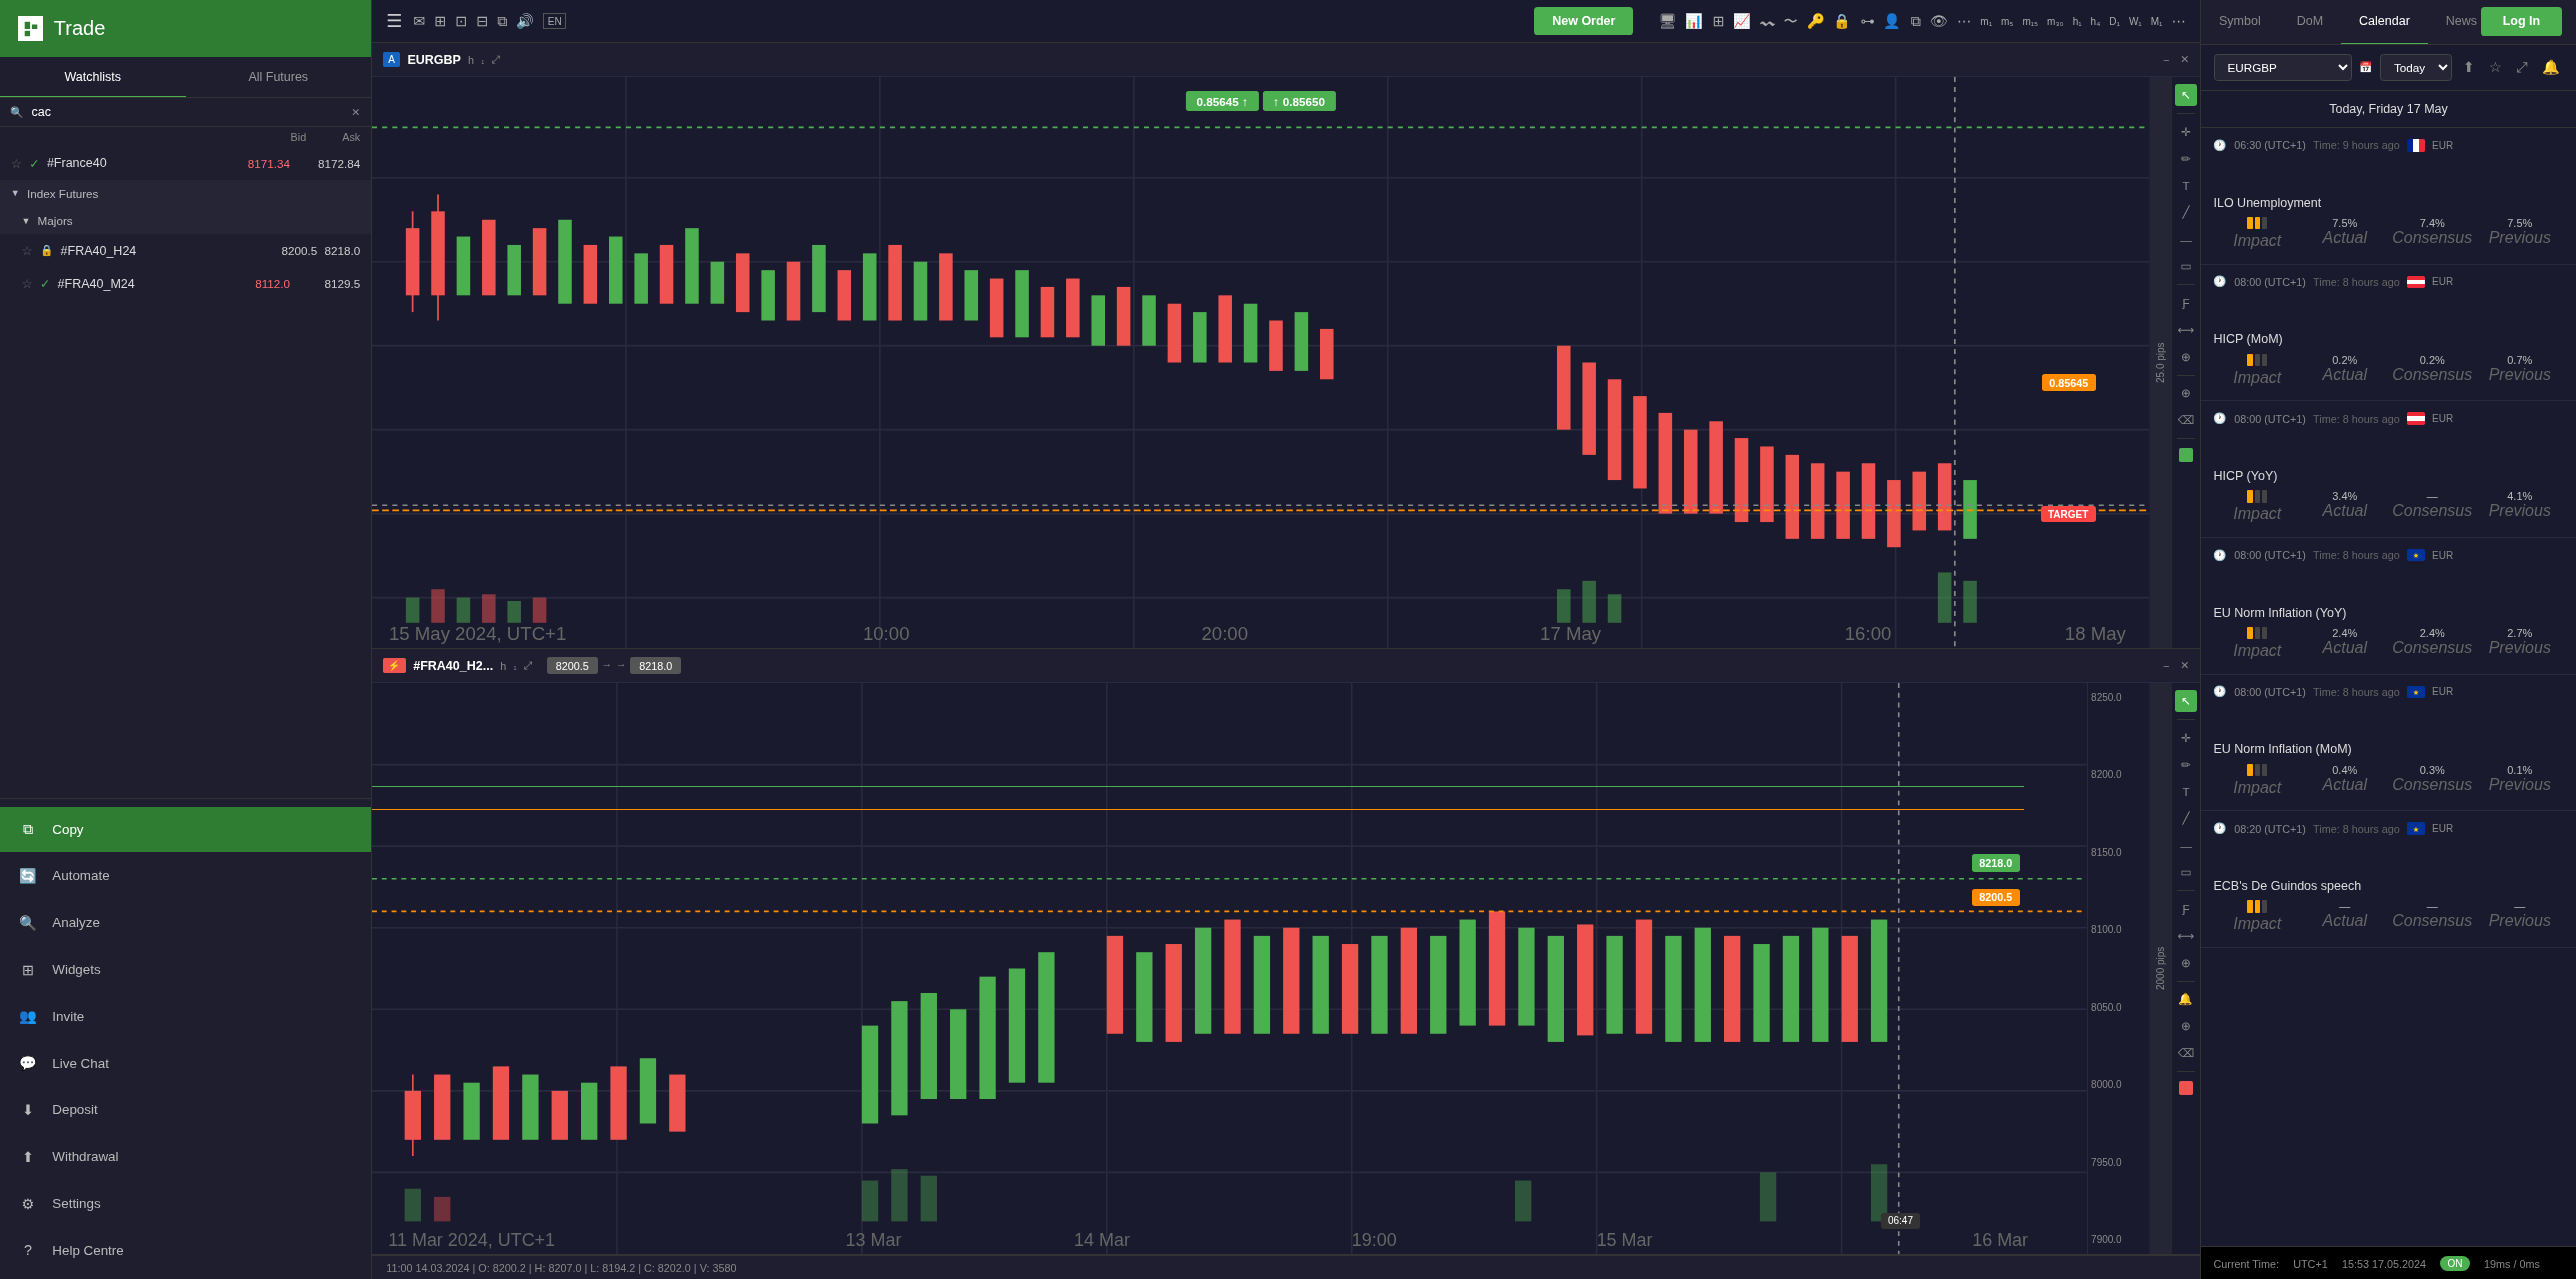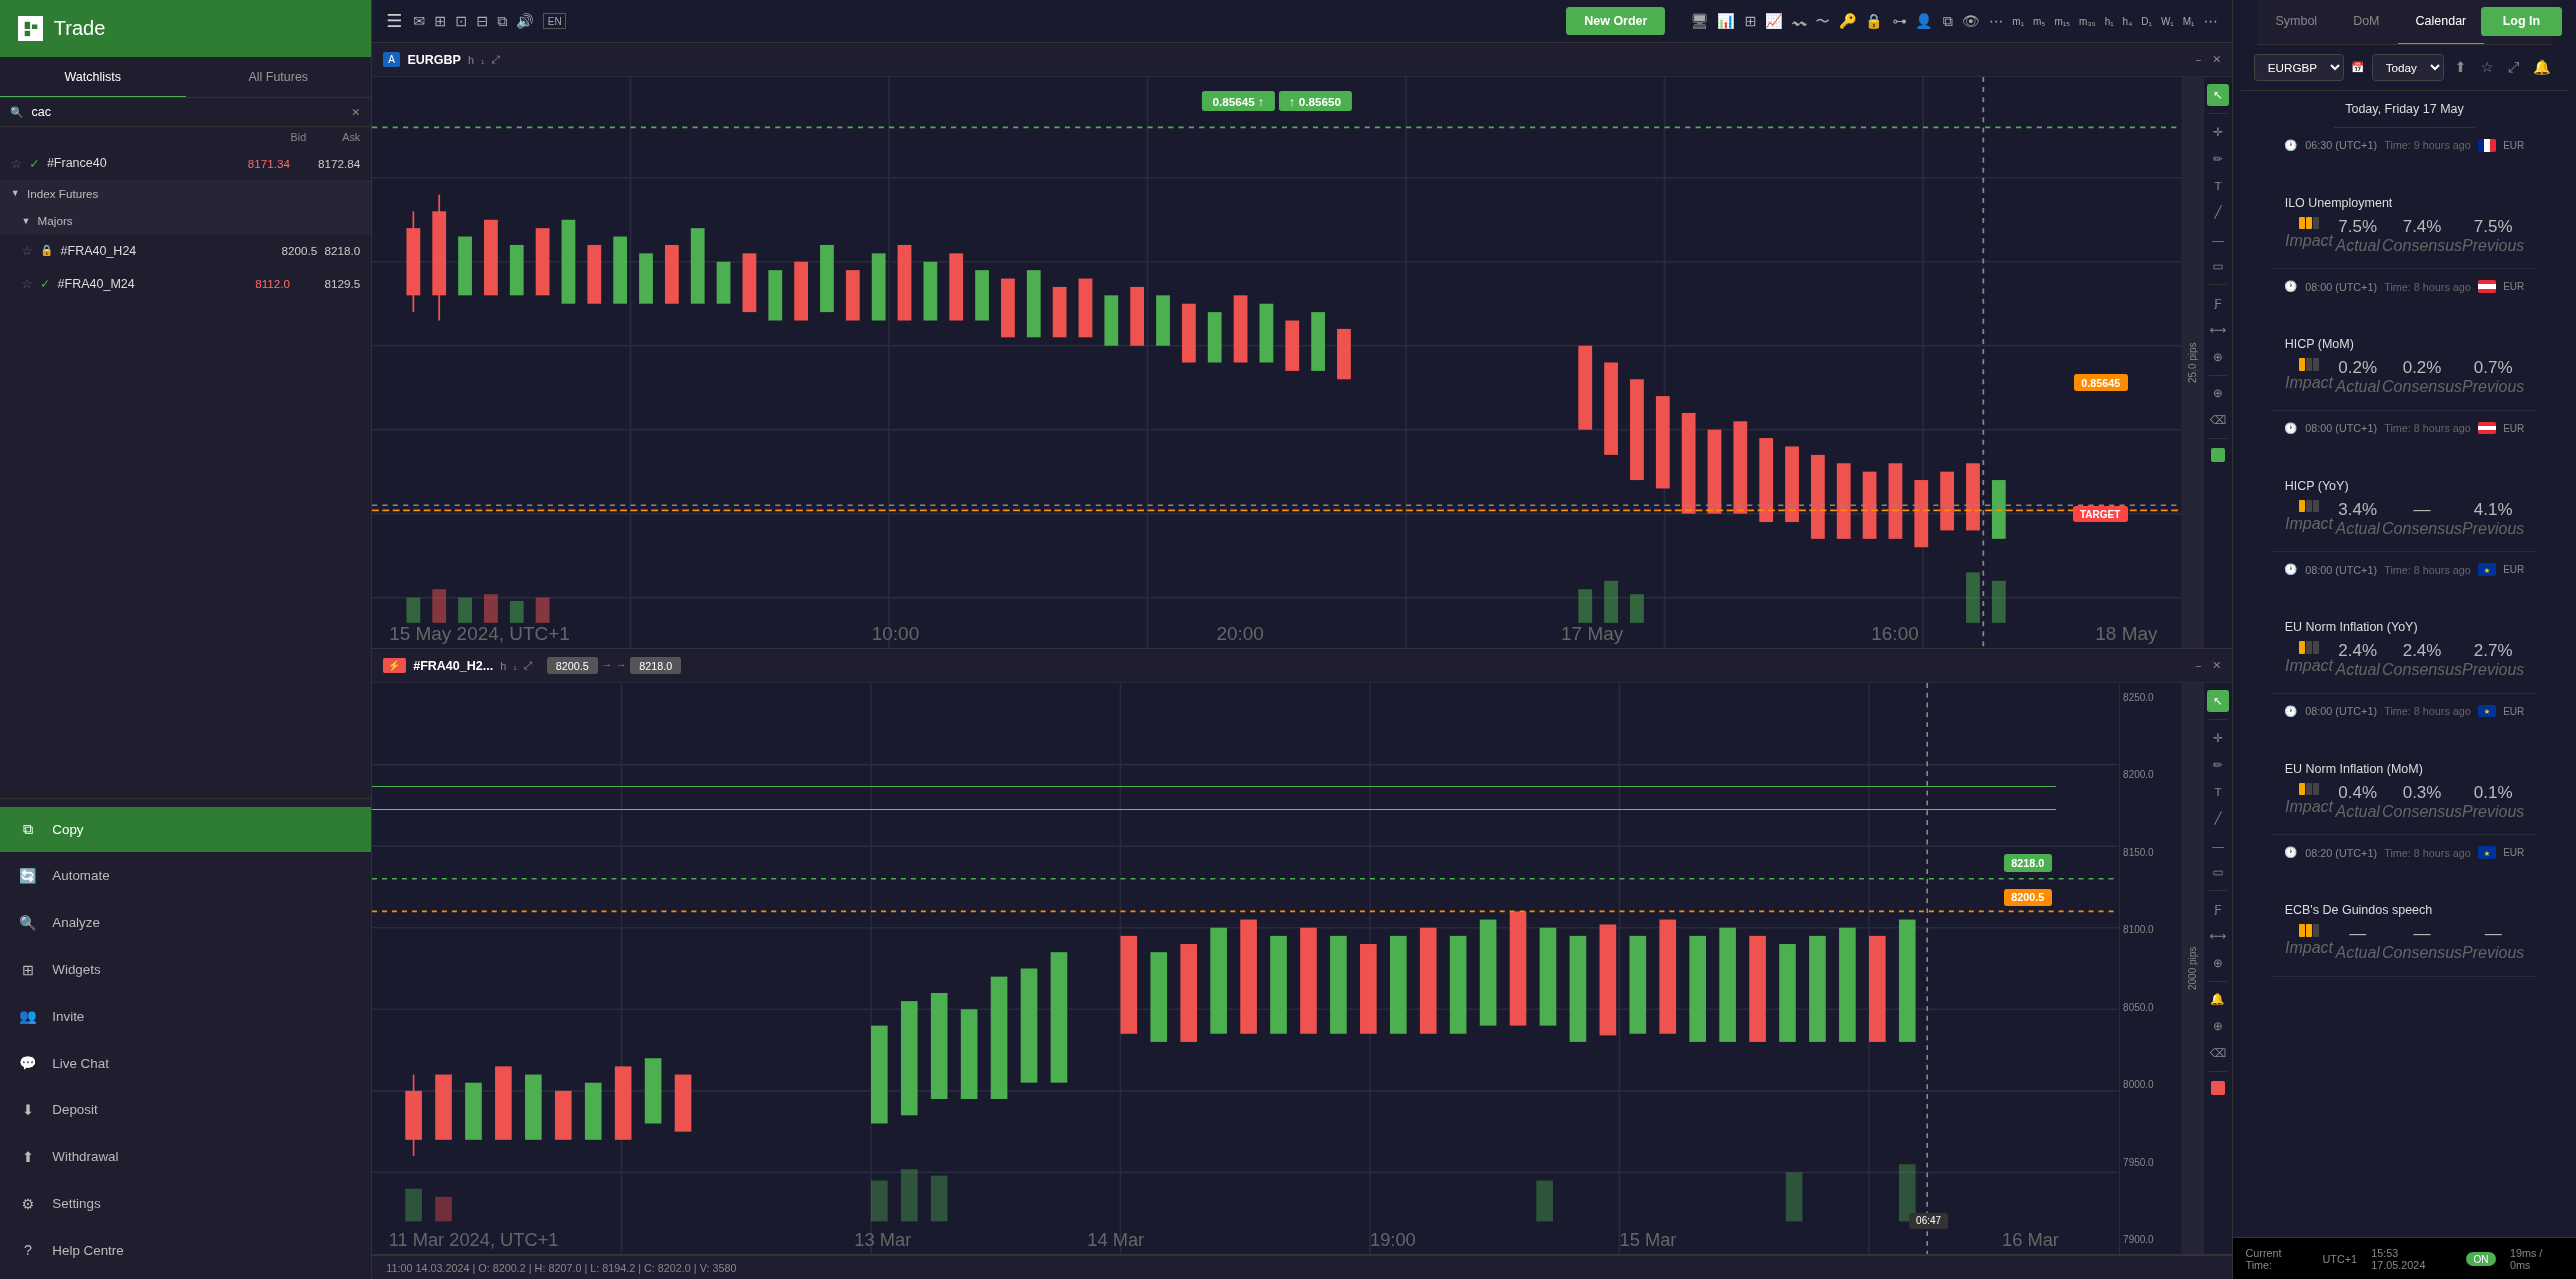--- a/index.html
+++ b/index.html
@@ -239,27 +239,26 @@
       font-size: 10.8px;
       color: #888;
       border-top: 0.9px solid #333;
       height: 25px;
       display: flex;
       align-items: center;
     }
 
     
     .right-panel {
-      width: 344px;
+      width: 376px;
       background: #1a1a2e;
       border-left: 0.9px solid #333;
       display: flex;
       flex-direction: column;
       flex-shrink: 0;
-      align-items: center;
     }
 
     .right-panel-tabs {
       display: flex;
       border-bottom: 0.9px solid #333;
       background: #1e1e30;
     }
 
     .right-tab {
       padding: 14.3px 18px;
@@ -366,21 +365,21 @@
     }
 
     .event-col-label {
       font-size: 16px;
       color: #666;
       margin-bottom: 2.7px;
       font-style: italic;
     }
 
     .event-col-value {
-      font-size: 17px;
+      font-size: 11px;
       color: #bbb;
     }
 
     .impact-bars {
       display: flex;
       gap: 1.8px;
       justify-content: center;
       margin-bottom: 2.7px;
     }
 

